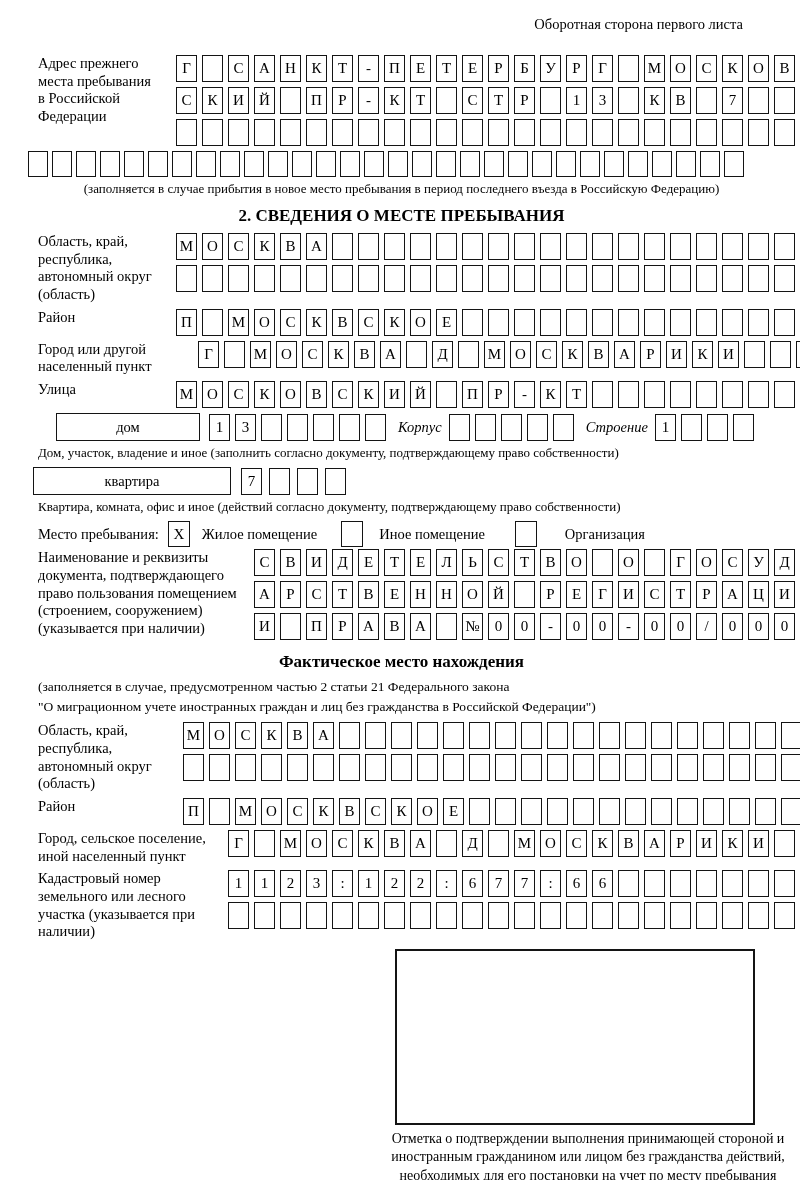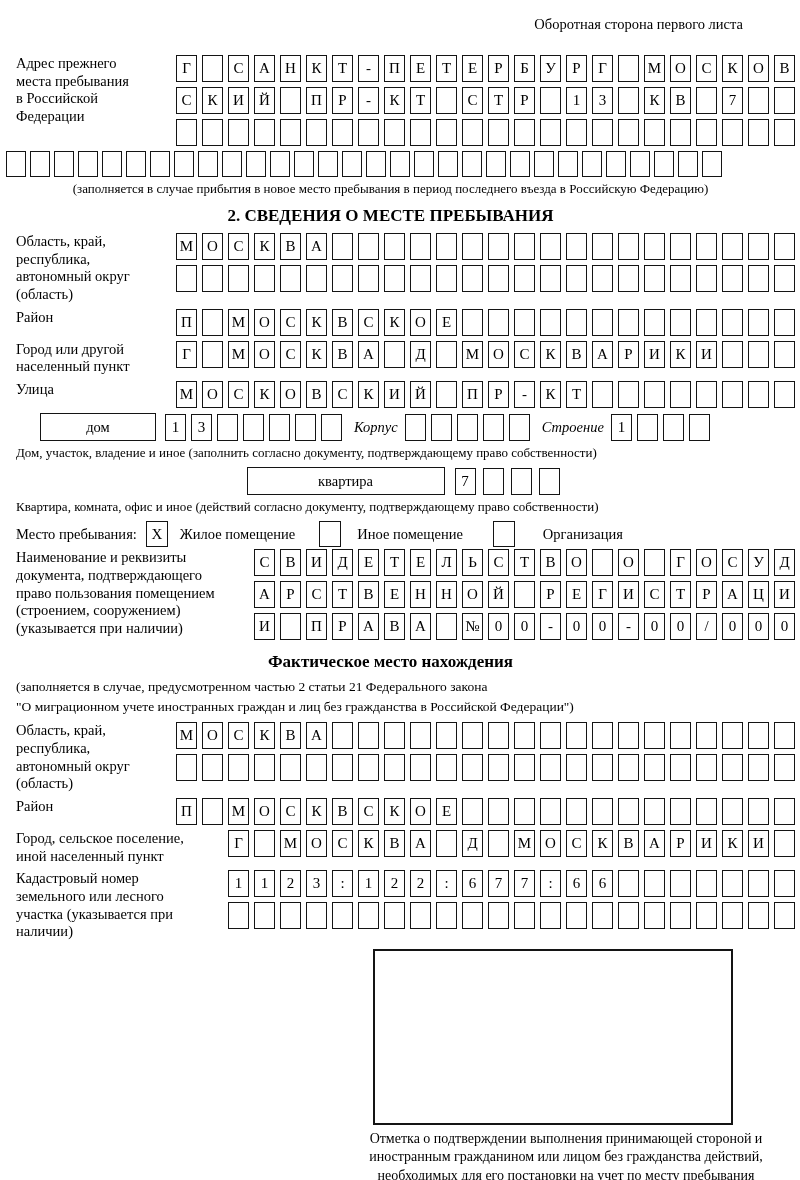--- a/index.html
+++ b/index.html
@@ -1,18 +1,18 @@
 <!DOCTYPE html>
 <html><head>
 <meta charset="utf-8">
 <style>
   html,body{margin:0;padding:0;background:#fff;}
   .sheet{
     width:800px;height:1180px;box-sizing:border-box;
-    padding:12px 5px 8px 16px;overflow:hidden;position:relative;
+    padding:12px 5px 8px 38px;overflow:hidden;position:relative;
     font-family:"Liberation Serif","DejaVu Serif",serif;color:#000;background:#fff;
   }
   .back-note{text-align:right;margin:4px 52px 22px 0;font-size:14.5px;}
   
   .cells{display:flex;gap:5px;flex-wrap:nowrap;}
   .cell{
     width:21px;height:27px;box-sizing:border-box;border:1.6px solid #141414;
     display:flex;align-items:center;justify-content:center;
     font-size:15px;line-height:1;flex-shrink:0;background:#fff;
   }
@@ -28,23 +28,23 @@
   .w200{width:205px;}
   .full-row{margin:5px 0 0 -10px;}
   .caption{font-size:13px;margin:4px 0 6px 0;}
   .caption.center{text-align:center;margin-left:-30px;}
   .sec-title{text-align:center;font-weight:bold;font-size:17px;margin:9px 30px 7px 0;}
   .sub-title{text-align:center;font-weight:bold;font-size:17px;margin:12px 30px 5px 0;}
   .note-line{text-align:left;font-size:13.5px;line-height:1.45;margin-right:30px;}
   .wide-box{box-sizing:border-box;border:1.8px solid #141414;height:28px;
     display:flex;align-items:center;justify-content:center;font-size:14.5px;background:#fff;}
   .house-row{display:flex;align-items:center;margin-bottom:3px;}
-  .house-box{width:116px;margin-left:24px;margin-right:9px;}
+  .house-box{width:144px;margin-left:18px;margin-right:9px;}
   .inline-label{font-size:14.5px;margin:0 7px 0 12px;font-style:italic;}
-  .apt-row{display:flex;align-items:center;margin:3px 0 3px 0;justify-content:center;}
+  .apt-row{display:flex;align-items:center;margin:3px 0 3px 0;}
   .apt-box{width:198px;margin-left:-5px;margin-right:10px;}
   .apt-row .cells{gap:7px;}
   .place-row{display:flex;align-items:center;margin:6px 0 2px 0;font-size:14.5px;}
   .checkbox{width:22px;height:26px;box-sizing:border-box;border:1.6px solid #141414;
     display:flex;align-items:center;justify-content:center;font-size:15px;flex-shrink:0;}
   .cb1{margin:0 12px 0 9px;}
   .cb2{margin:0 16px 0 24px;}
   .cb3{margin:0 28px 0 30px;}
   .choose-note{font-size:13px;margin:2px 0 8px 200px;}
   .stamp-wrap{margin:8px 0 0 352px;width:396px;}

